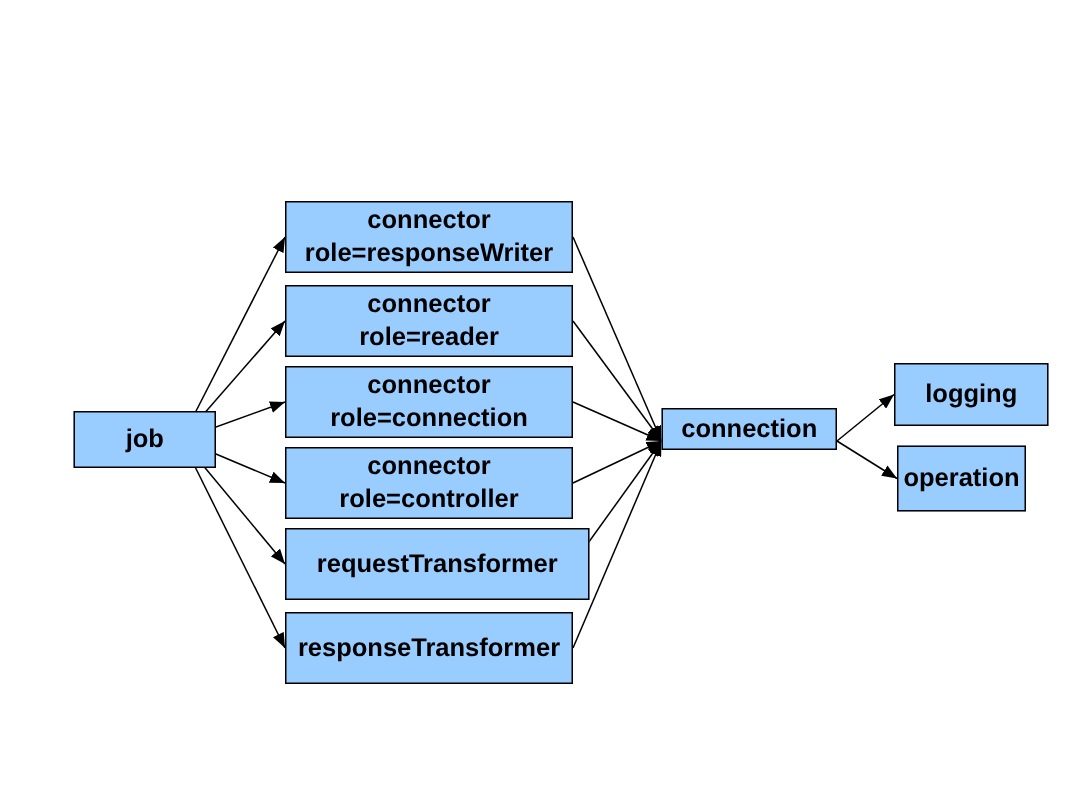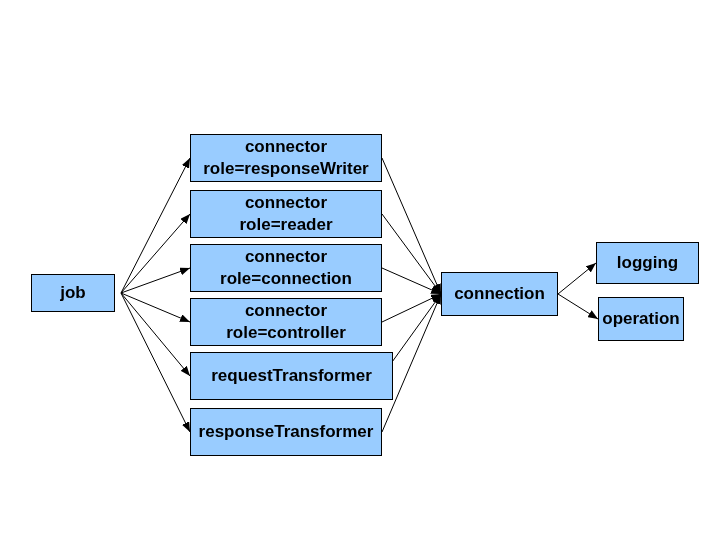--- a/index.html
+++ b/index.html
@@ -57,21 +57,21 @@
         <line x1="382" y1="214" x2="441" y2="294" stroke="#000000" stroke-width="1" marker-end="url(#arrowhead)"></line>
         <line x1="382" y1="268" x2="441" y2="294" stroke="#000000" stroke-width="1" marker-end="url(#arrowhead)"></line>
         <line x1="382" y1="322" x2="441" y2="294" stroke="#000000" stroke-width="1" marker-end="url(#arrowhead)"></line>
         <line x1="382" y1="376" x2="441" y2="294" stroke="#000000" stroke-width="1" marker-end="url(#arrowhead)"></line>
         <line x1="382" y1="432" x2="441" y2="294" stroke="#000000" stroke-width="1" marker-end="url(#arrowhead)"></line>
         <line x1="558" y1="294" x2="596" y2="263" stroke="#000000" stroke-width="1" marker-end="url(#arrowhead)"></line>
         <line x1="558" y1="294" x2="598" y2="319" stroke="#000000" stroke-width="1" marker-end="url(#arrowhead)"></line>
       </g>
   </svg>
 
-  <div class="node" style="left:31px; top:274px; width:84px; height:38px;">
+  <div class="node" style="left:49px; top:274px; width:95px; height:38px;">
     <span>job</span>
   </div>
 
   <div class="node" style="left:190px; top:134px; width:192px; height:48px;">
     <span>connector</span>
     <span>role=responseWriter</span>
   </div>
 
   <div class="node" style="left:190px; top:190px; width:192px; height:48px;">
     <span>connector</span>
@@ -89,21 +89,21 @@
   </div>
 
   <div class="node" style="left:190px; top:352px; width:203px; height:48px;">
     <span>requestTransformer</span>
   </div>
 
   <div class="node" style="left:190px; top:408px; width:192px; height:48px;justify-content:center;">
     <span>responseTransformer</span>
   </div>
 
-  <div class="node" style="left:441px; top:272px; width:117px; height:44px;">
+  <div class="node" style="left:441px; top:272px; width:117px; height:28px;">
     <span>connection</span>
   </div>
 
   <div class="node" style="left:596px; top:242px; width:103px; height:42px;">
     <span>logging</span>
   </div>
 
   <div class="node" style="left:598px; top:297px; width:86px; height:44px;">
     <span>operation</span>
   </div>

